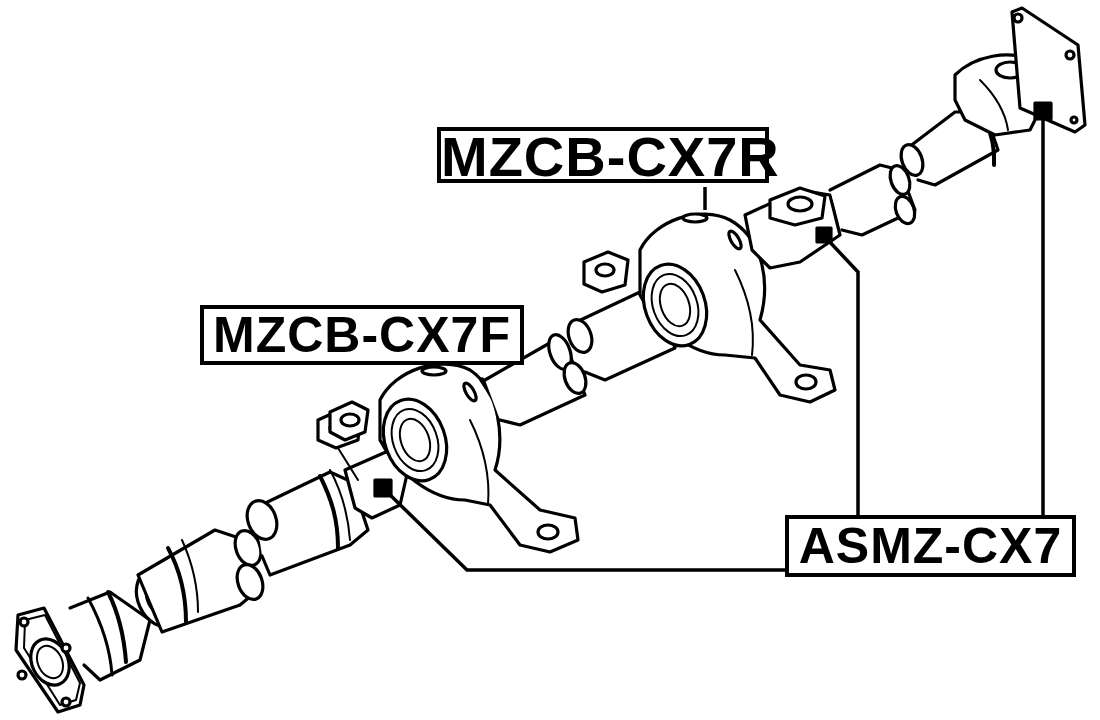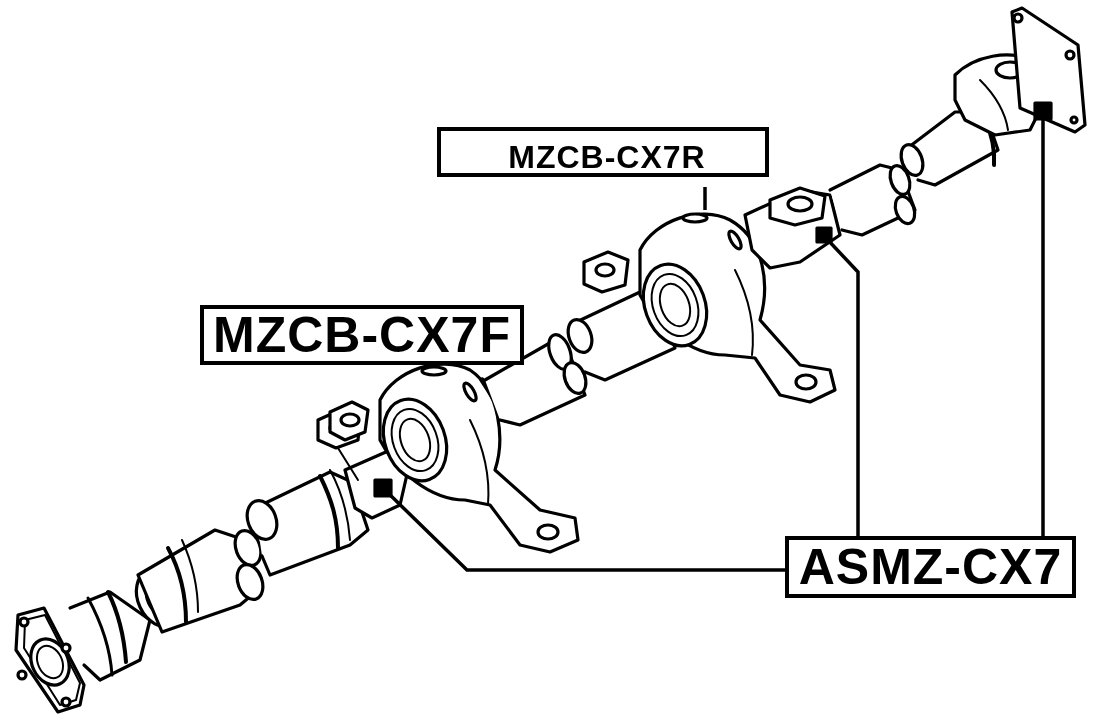--- a/index.html
+++ b/index.html
@@ -10,23 +10,23 @@
       box-sizing: border-box;
       border: 4px solid #000;
       background: #fff;
       font-family: "Liberation Sans", sans-serif;
       font-weight: bold;
       color: #000;
       text-align: center;
       letter-spacing: 1px;
       white-space: nowrap;
     }
-    #lbl-r { left: 437px; top: 127px; width: 332px; height: 50px; font-size: 32px; line-height: 52px; padding-left: 8px; }
+    #lbl-r { left: 437px; top: 127px; width: 332px; height: 56px; font-size: 56px; line-height: 52px; }
     #lbl-f { left: 200px; top: 276px; width: 324px; height: 60px; font-size: 50px; line-height: 52px; margin-top: 29px; }
-    #lbl-a { left: 785px; top: 536px; width: 291px; height: 62px; font-size: 50px; line-height: 54px; }
+    #lbl-a { left: 785px; top: 515px; width: 291px; height: 62px; font-size: 50px; line-height: 54px; }
   </style>
 </head>
 <body>
 
 <svg id="drawing" viewBox="0 0 1100 720" xmlns="http://www.w3.org/2000/svg">
   <g fill="#fff" stroke="#000" stroke-width="3.2" stroke-linejoin="round" stroke-linecap="round">
 
     <g>
       <path d="M18 615 L44 608 L84 685 L80 705 L58 712 L16 650 Z"></path>
       <path d="M25 620 L45 615 L80 683 L76 700 L60 705 L24 648 Z" fill="none" stroke-width="2"></path>

